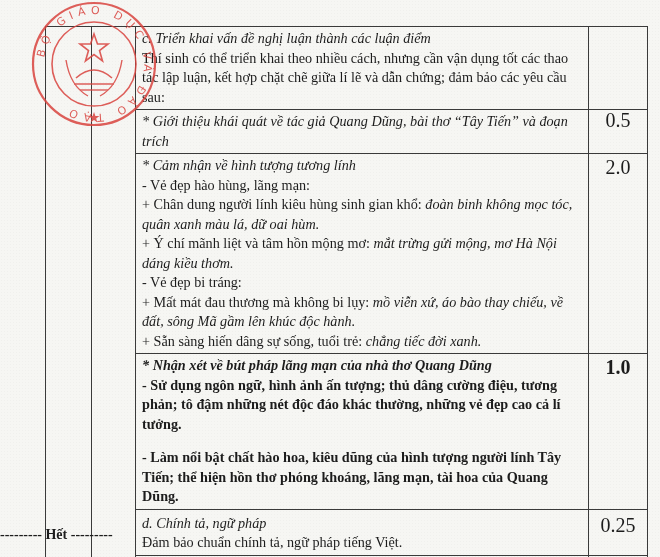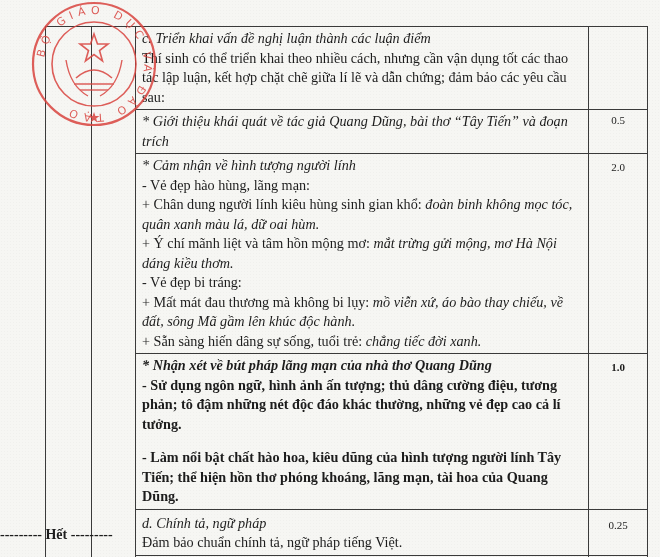--- a/index.html
+++ b/index.html
@@ -40,21 +40,21 @@
     col.c1 { width: 46px; }
     col.c2 { width: 44px; }
     col.c3 { width: 453px; }
     col.c4 { width: 59px; }
     td.content {
       padding: 2px 6px 2px 6px !important;
     }
     td.score {
       text-align: center;
       padding-top: 4px !important;
-      font-size: 11px;
+      font-size: 20px;
     }
     .it { font-style: italic; }
     .line { display: block; }
     tr.total td {
       background: #cdd0d3;
       background-image: radial-gradient(rgba(255,255,255,0.35) 1px, transparent 1px);
       background-size: 2px 2px;
       font-weight: bold;
       text-align: center;
       height: 21px;
@@ -106,21 +106,21 @@
 
     <tr style="height:21px;">
       <td class="content">
         <span class="line it">* Giới thiệu khái quát về tác giả Quang Dũng, bài thơ “Tây Tiến” và đoạn trích</span>
       </td>
       <td class="score" style="padding-top:1px !important;">0.5</td>
     </tr>
 
     <tr style="height:200px;">
       <td class="content">
-        <span class="line it">* Cảm nhận về hình tượng người lính</span>
+        <span class="line it">* Cảm nhận về hình tượng tương lính</span>
         <span class="line"><span>- Vẻ đẹp hào hùng, lãng mạn:</span></span>
         <span class="line"><span>+ Chân dung người lính kiêu hùng sinh gian khổ: </span><span class="it">đoàn binh không mọc tóc, quân xanh màu lá, dữ oai hùm.</span></span>
         <span class="line"><span>+ Ý chí mãnh liệt và tâm hồn mộng mơ: </span><span class="it">mắt trừng gửi mộng, mơ Hà Nội dáng kiều thơm.</span></span>
         <span class="line"><span>- Vẻ đẹp bi tráng:</span></span>
         <span class="line"><span>+ Mất mát đau thương mà không bi lụy: </span><span class="it">mồ viễn xứ, áo bào thay chiếu, về đất, sông Mã gầm lên khúc độc hành.</span></span>
         <span class="line"><span>+ Sẵn sàng hiến dâng sự sống, tuổi trẻ: </span><span class="it">chẳng tiếc đời xanh.</span></span>
       </td>
       <td class="score">2.0</td>
     </tr>
 

